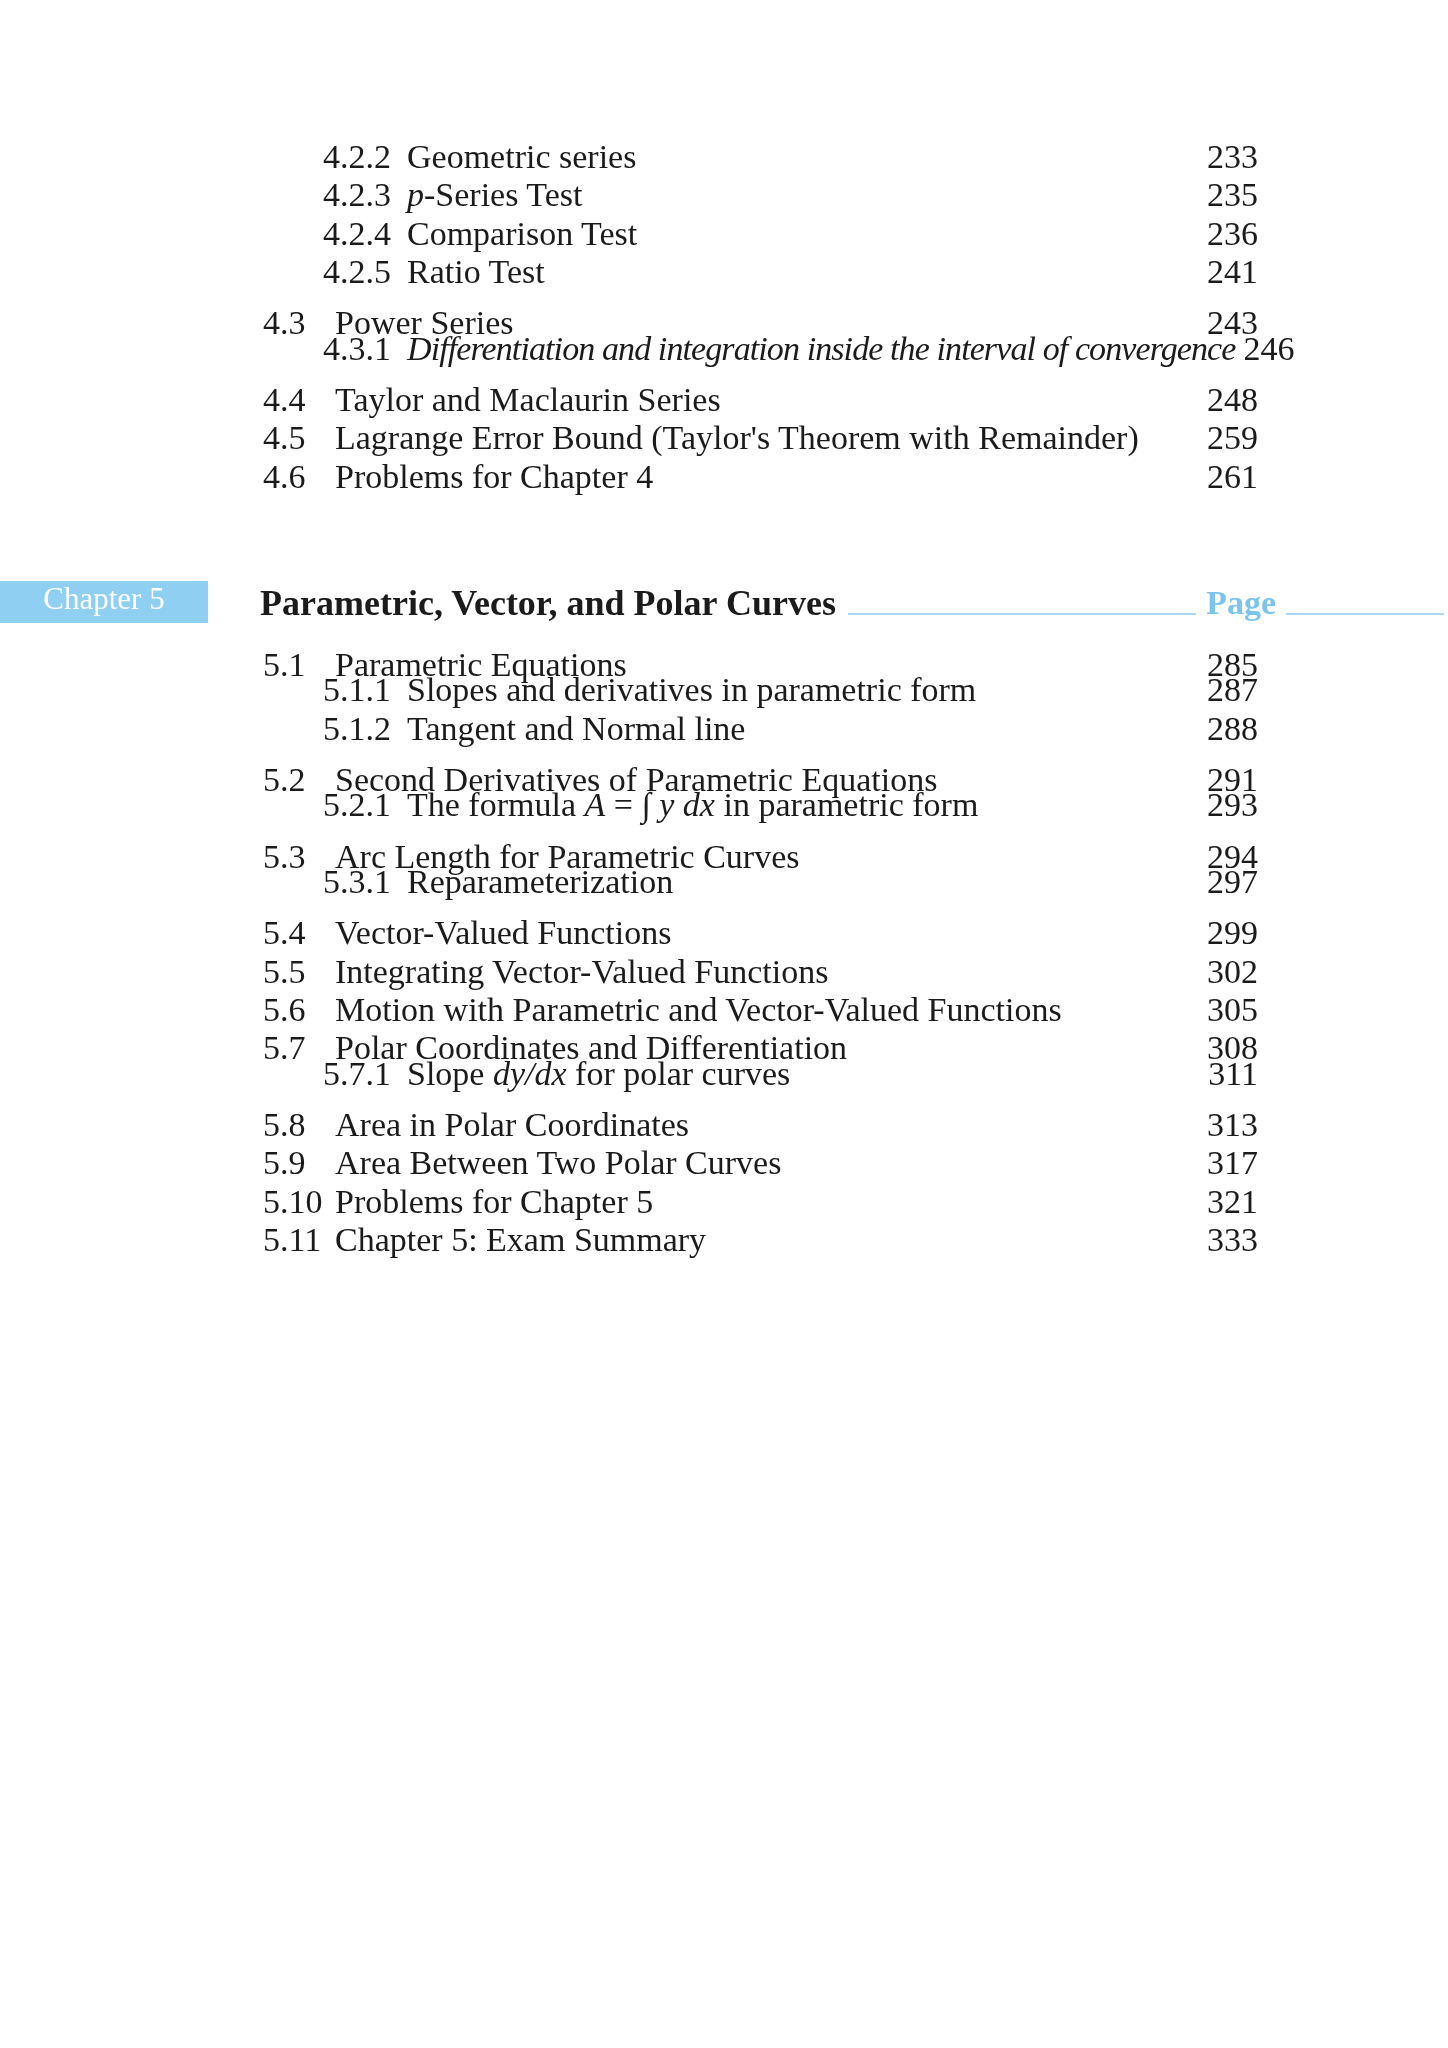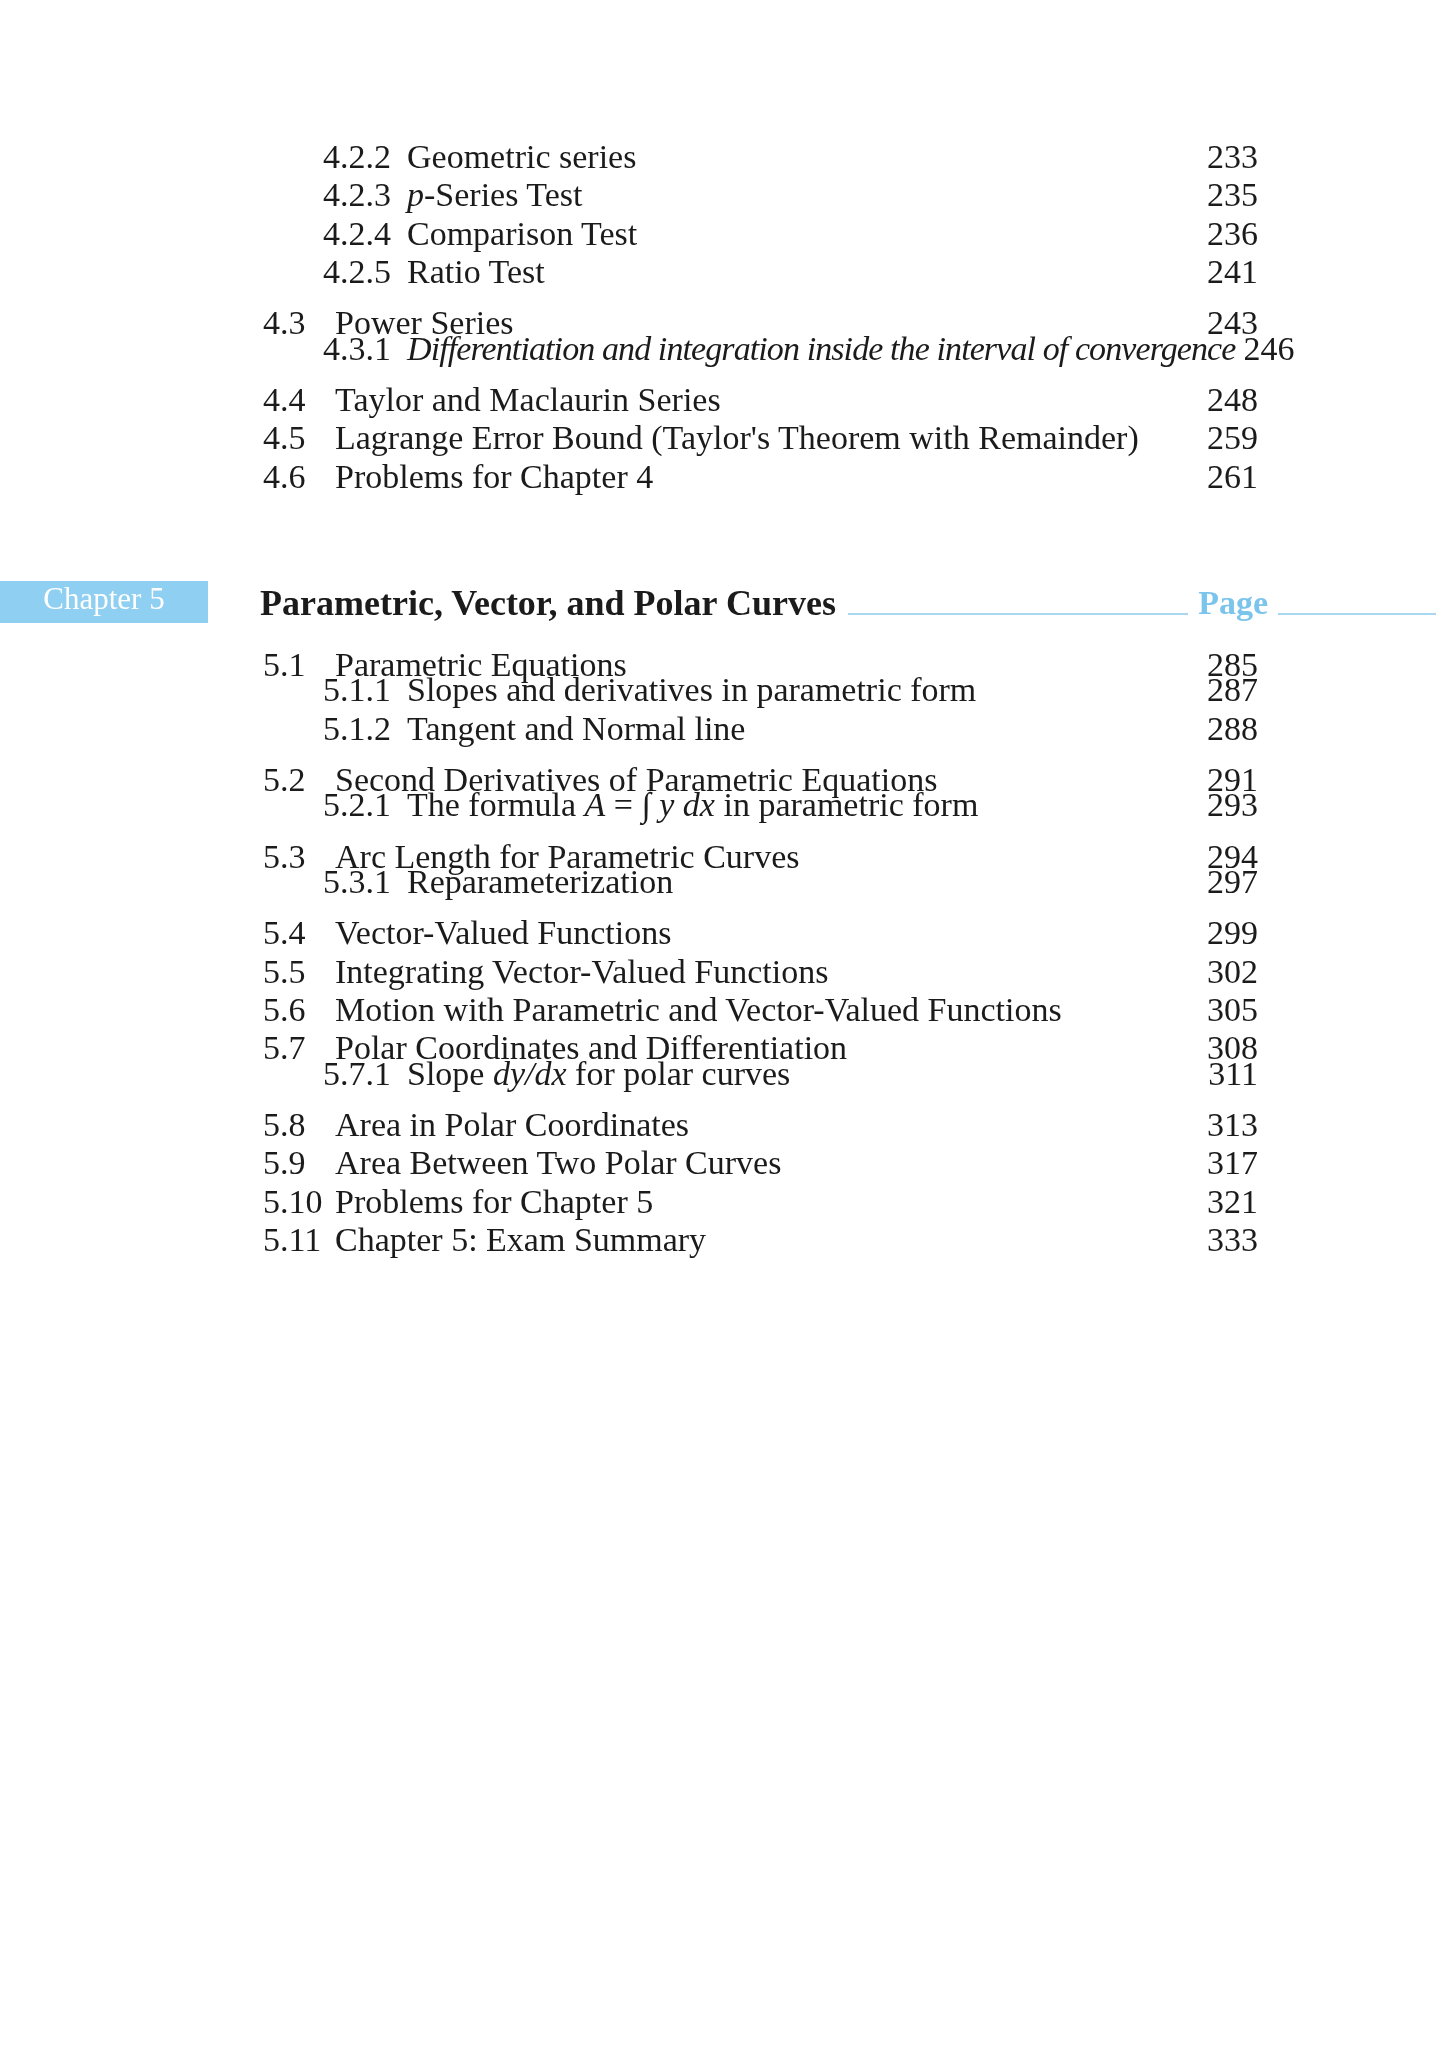--- a/index.html
+++ b/index.html
@@ -44,21 +44,21 @@
     position: absolute;
     left: 0; top: 581px;
     width: 208px; height: 42px;
     background: var(--box-bg, #8fcff2);
     color: #ffffff;
     display: flex; justify-content: center;
     font-size: 31px;
   }
   .chapter-header {
     position: absolute;
-    left: 260px; top: 580px; right: 12px;
+    left: 260px; top: 580px; right: 4px;
     height: 46px;
     display: flex;
     align-items: flex-end;
     white-space: nowrap;
   }
   .chapter-title {
     font-weight: bold;
     font-size: 36px;
     line-height: 46px;
   }

